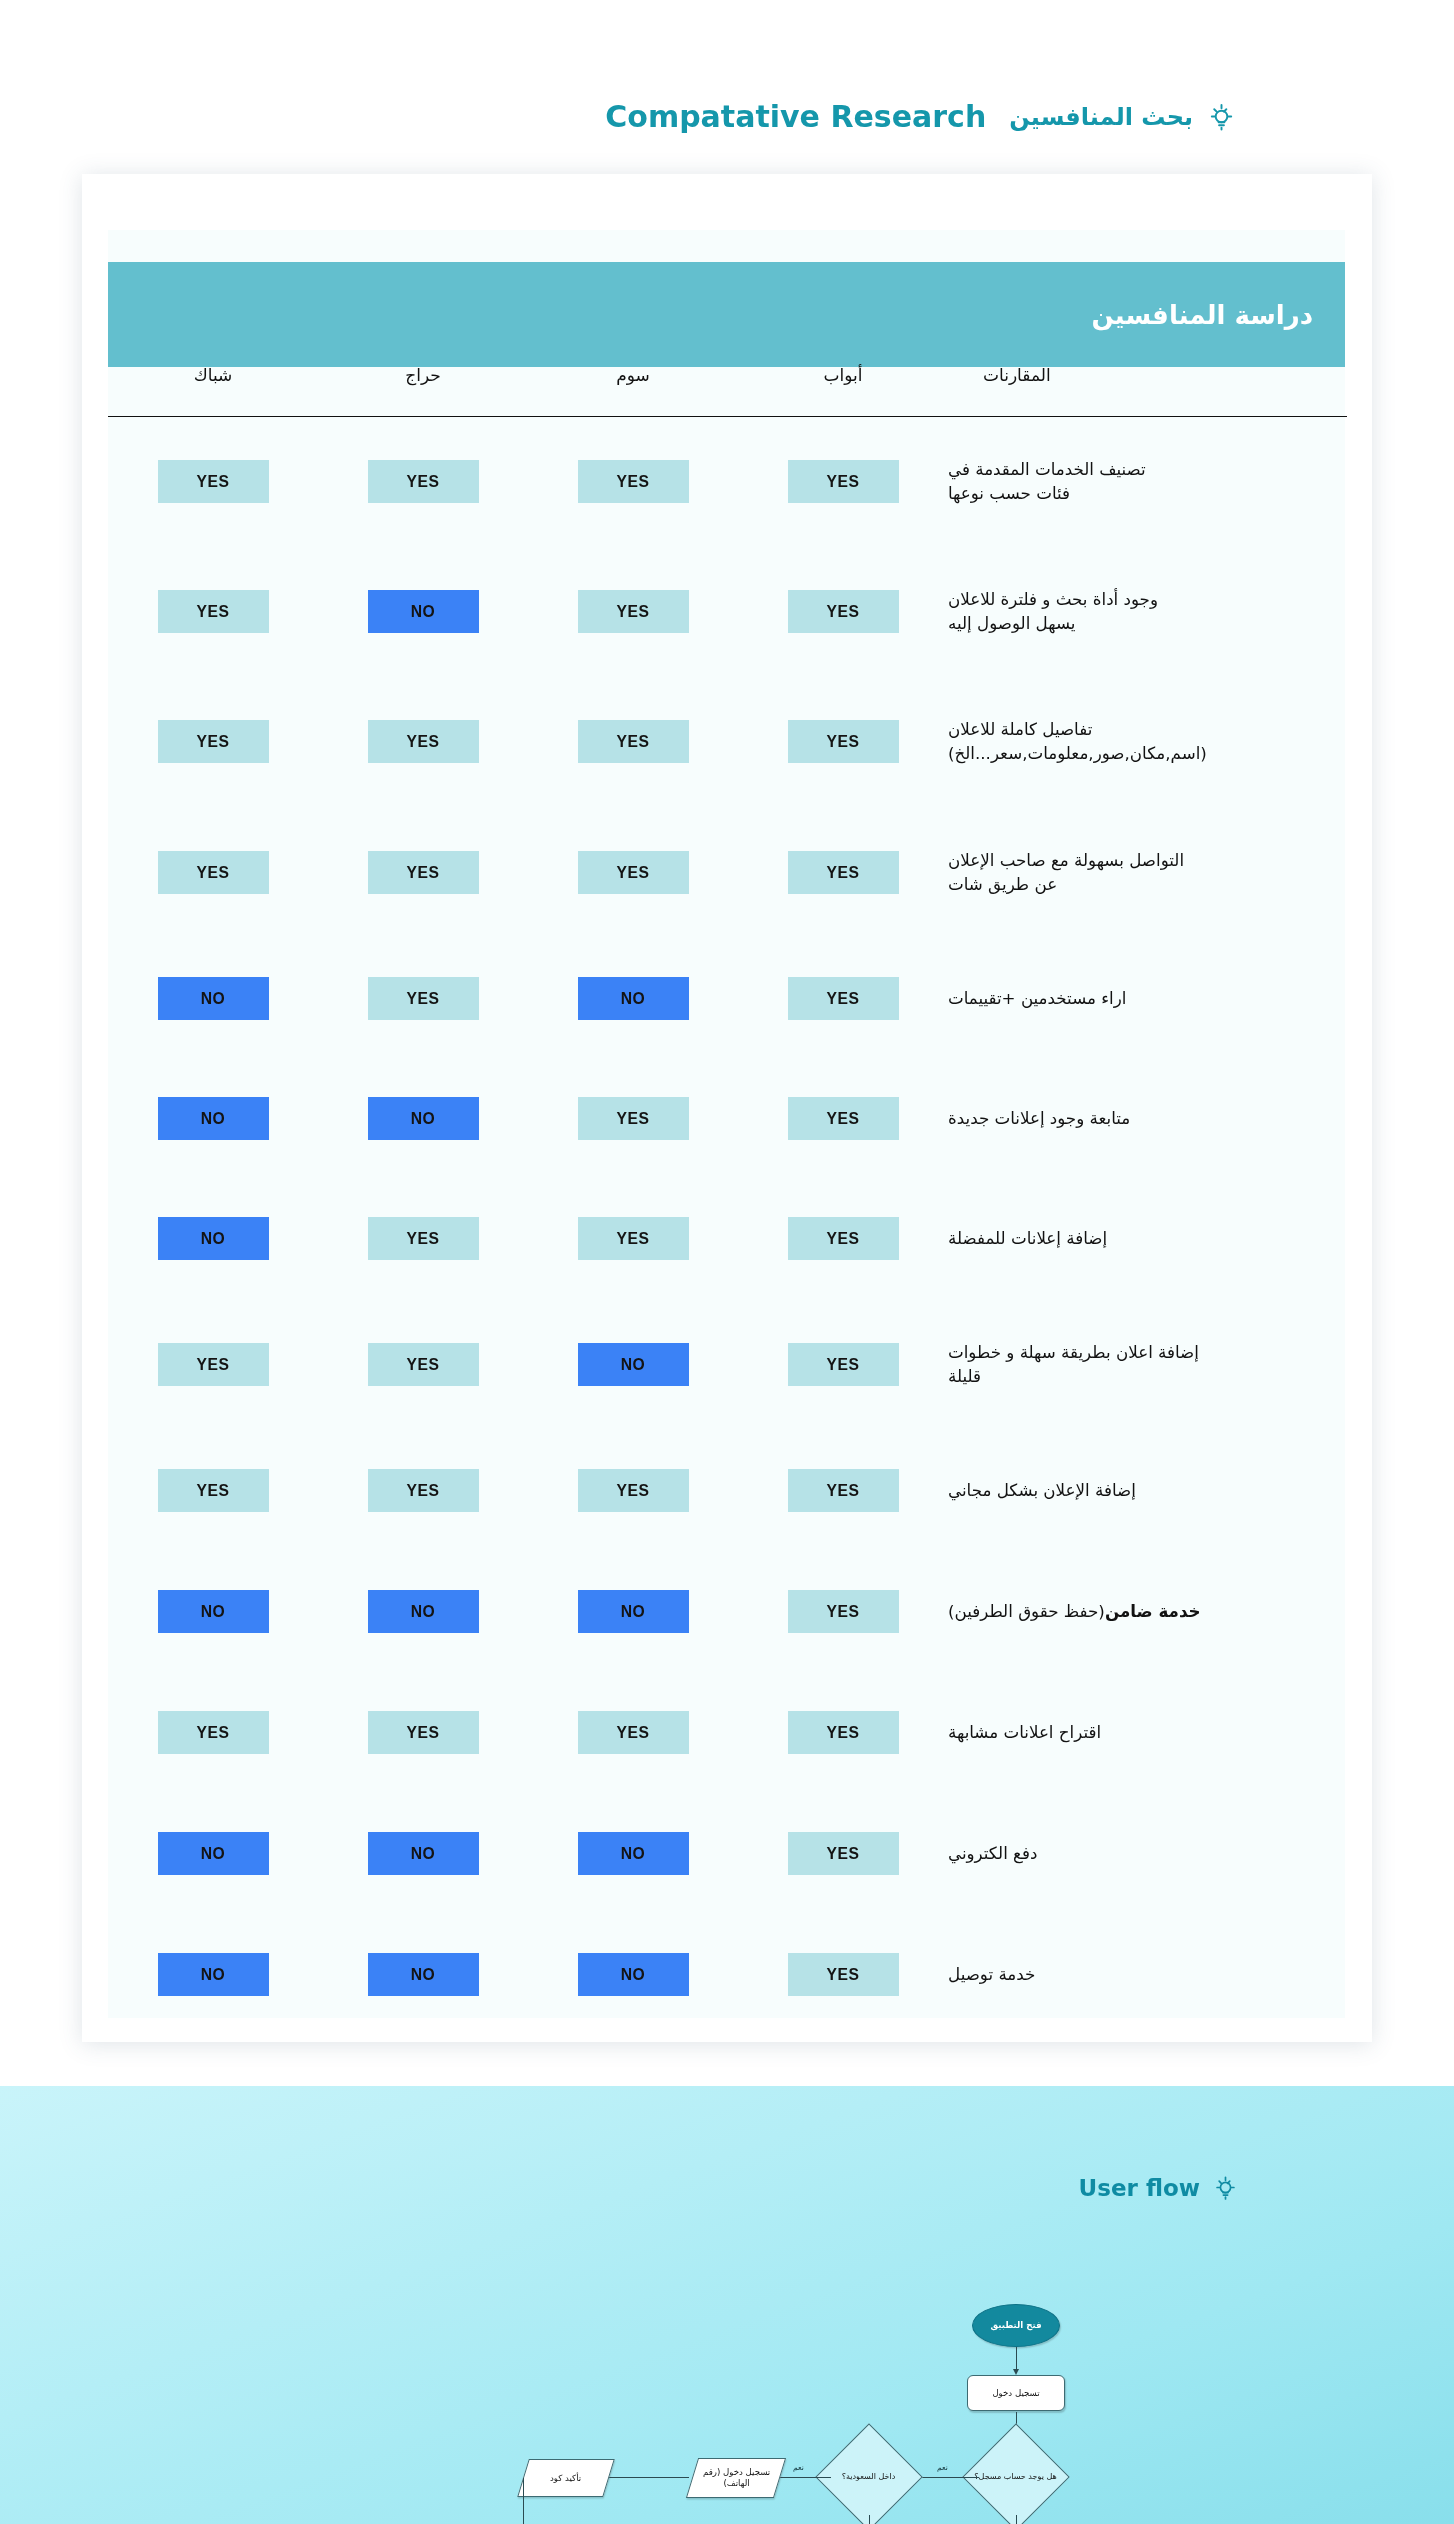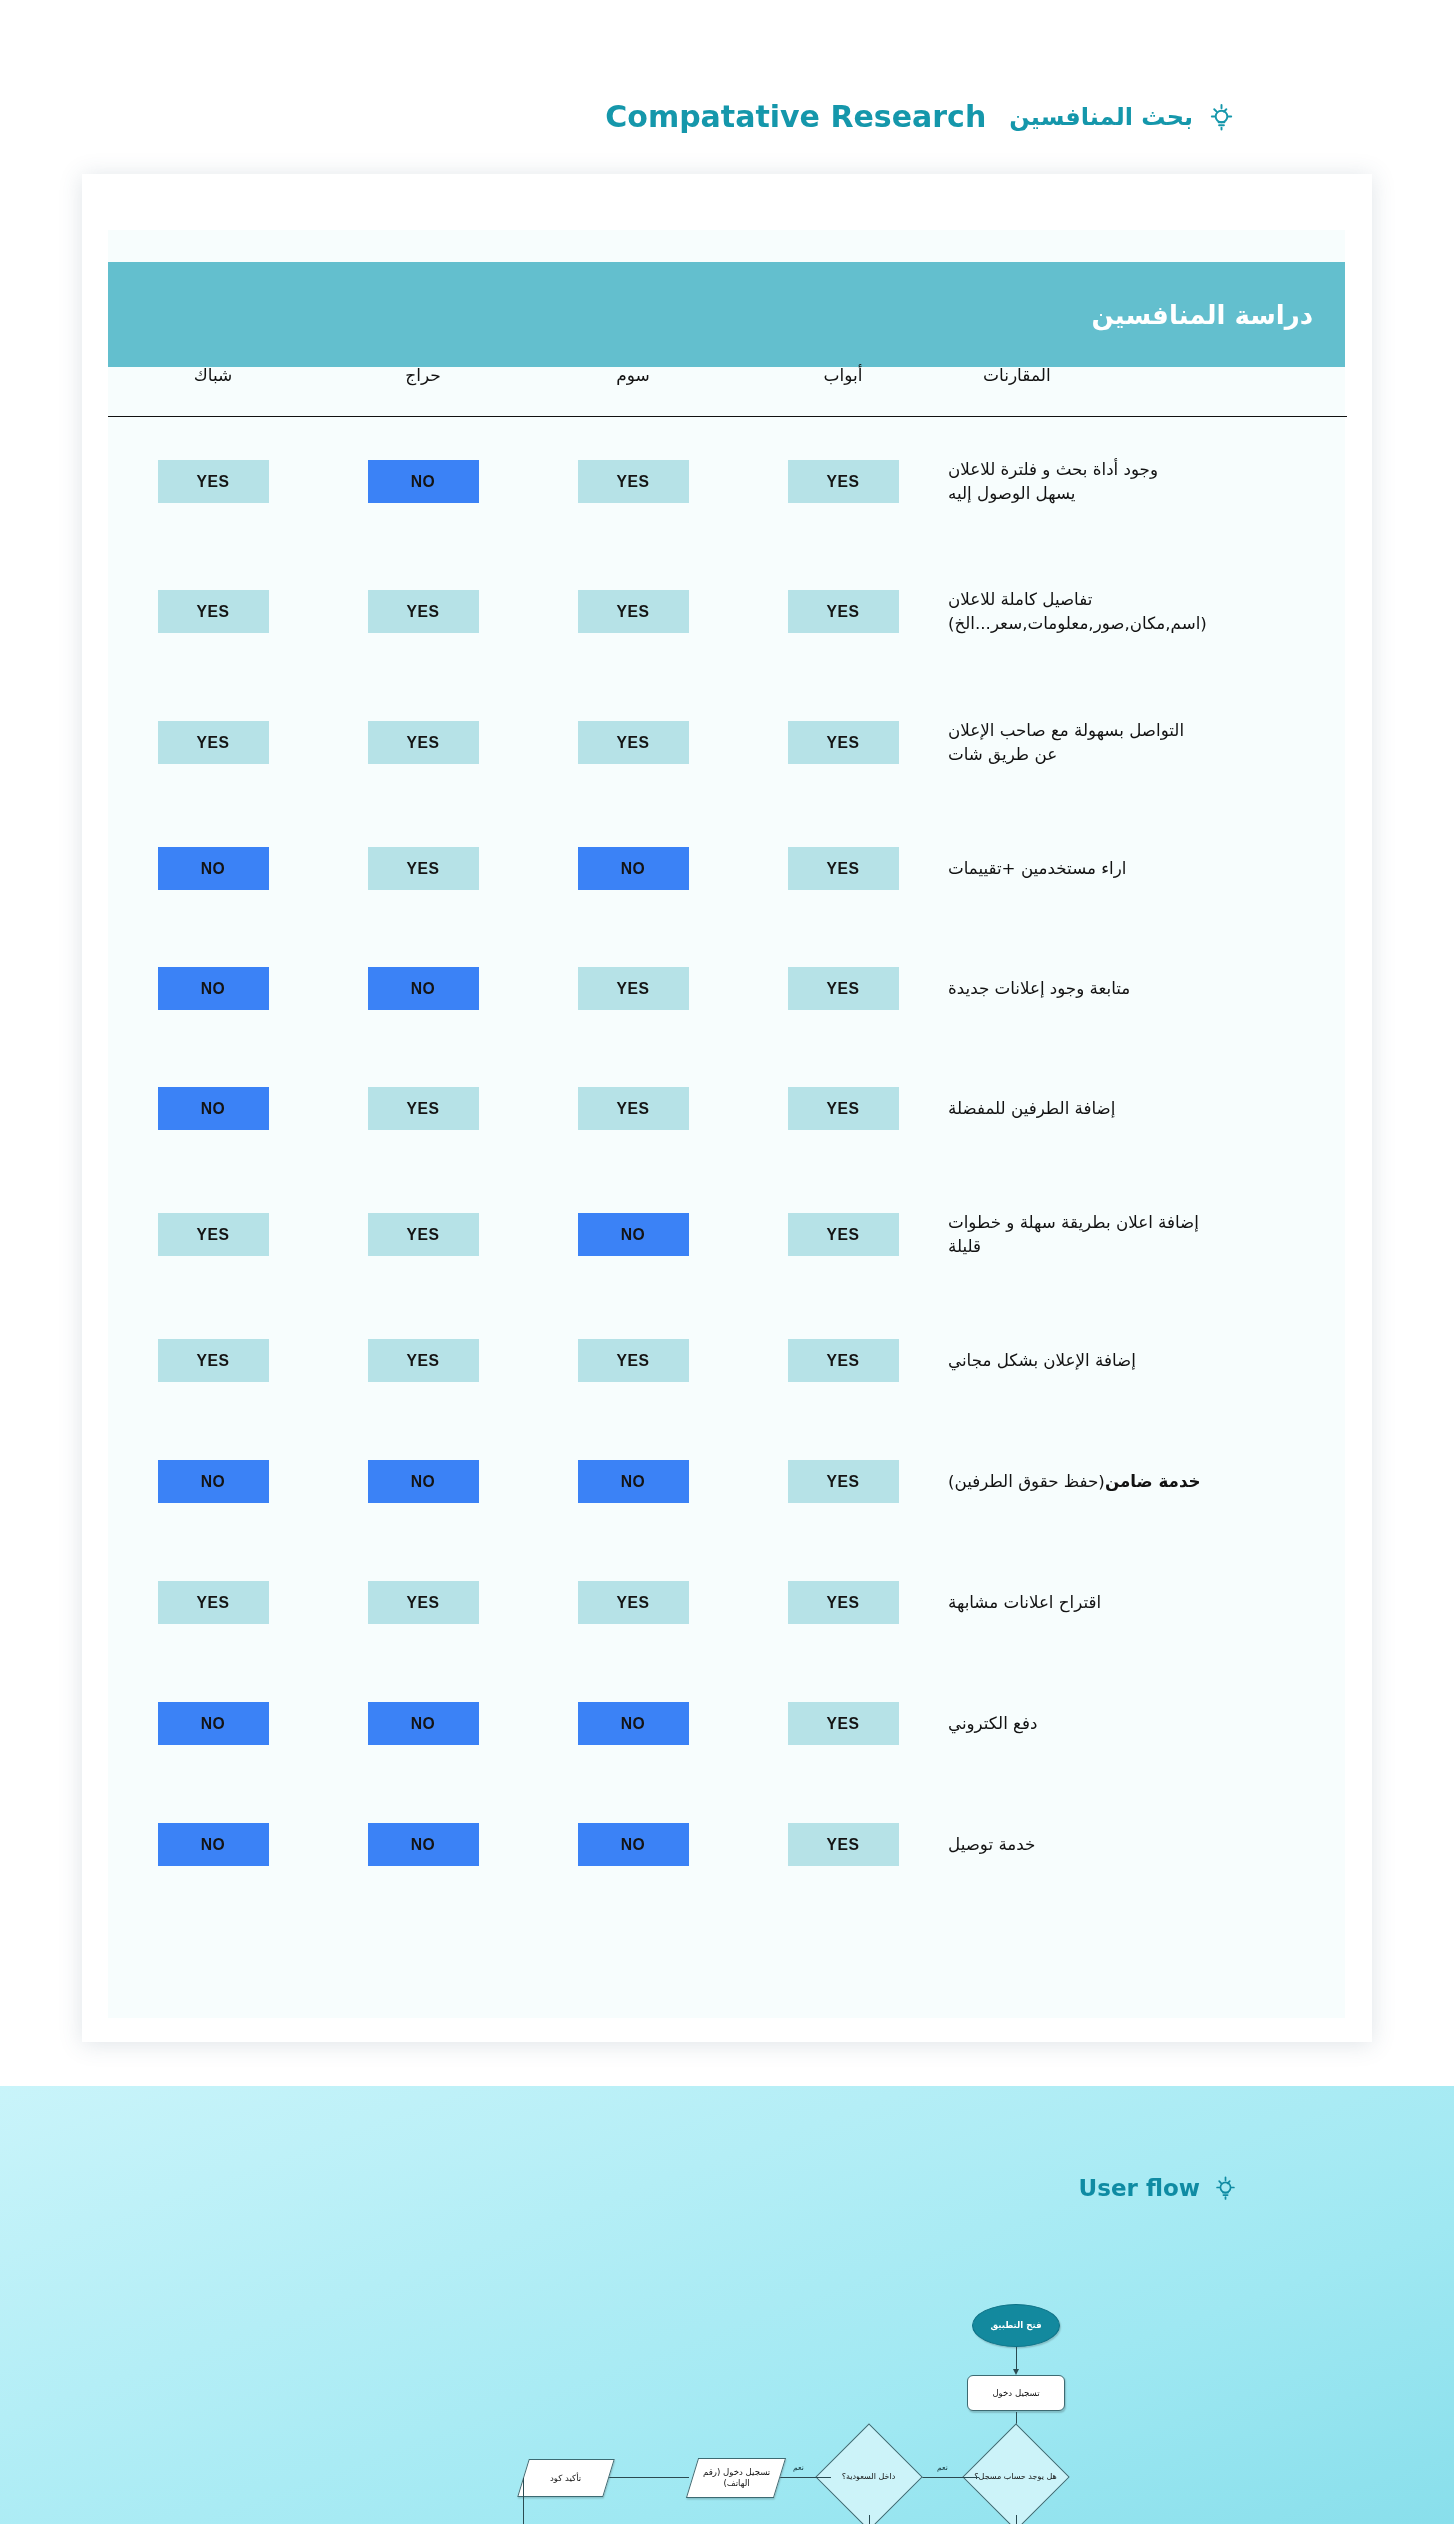--- a/index.html
+++ b/index.html
@@ -196,20 +196,27 @@
           <tr>
             <th class="th-criteria">المقارنات</th>
             <th class="th-comp">أبواب</th>
             <th class="th-comp">سوم</th>
             <th class="th-comp">حراج</th>
             <th class="th-comp">شباك</th>
           </tr>
         </thead>
         <tbody id="cmp-body">
             <tr style="height: 130px;">
+              <td class="criteria-cell">تصنيف الخدمات المقدمة في<br>فئات حسب نوعها</td>
+              <td class="val-cell"><span class="chip yes">YES</span></td>
+              <td class="val-cell"><span class="chip yes">YES</span></td>
+              <td class="val-cell"><span class="chip yes">YES</span></td>
+              <td class="val-cell"><span class="chip yes">YES</span></td>
+            </tr>
+            <tr style="height: 130px;">
               <td class="criteria-cell">وجود أداة بحث و فلترة للاعلان<br>يسهل الوصول إليه</td>
               <td class="val-cell"><span class="chip yes">YES</span></td>
               <td class="val-cell"><span class="chip yes">YES</span></td>
               <td class="val-cell"><span class="chip no">NO</span></td>
               <td class="val-cell"><span class="chip yes">YES</span></td>
             </tr>
             <tr style="height: 130px;">
               <td class="criteria-cell">تفاصيل كاملة للاعلان<br>(اسم,مكان,صور,معلومات,سعر...الخ)</td>
               <td class="val-cell"><span class="chip yes">YES</span></td>
               <td class="val-cell"><span class="chip yes">YES</span></td>
@@ -231,21 +238,21 @@
               <td class="val-cell"><span class="chip no">NO</span></td>
             </tr>
             <tr style="height: 120px;">
               <td class="criteria-cell">متابعة  وجود إعلانات جديدة</td>
               <td class="val-cell"><span class="chip yes">YES</span></td>
               <td class="val-cell"><span class="chip yes">YES</span></td>
               <td class="val-cell"><span class="chip no">NO</span></td>
               <td class="val-cell"><span class="chip no">NO</span></td>
             </tr>
             <tr style="height: 120px;">
-              <td class="criteria-cell">إضافة الطرفين للمفضلة</td>
+              <td class="criteria-cell">إضافة إعلانات للمفضلة</td>
               <td class="val-cell"><span class="chip yes">YES</span></td>
               <td class="val-cell"><span class="chip yes">YES</span></td>
               <td class="val-cell"><span class="chip yes">YES</span></td>
               <td class="val-cell"><span class="chip no">NO</span></td>
             </tr>
             <tr style="height: 132px;">
               <td class="criteria-cell">إضافة اعلان بطريقة سهلة و خطوات<br>قليلة</td>
               <td class="val-cell"><span class="chip yes">YES</span></td>
               <td class="val-cell"><span class="chip no">NO</span></td>
               <td class="val-cell"><span class="chip yes">YES</span></td>

